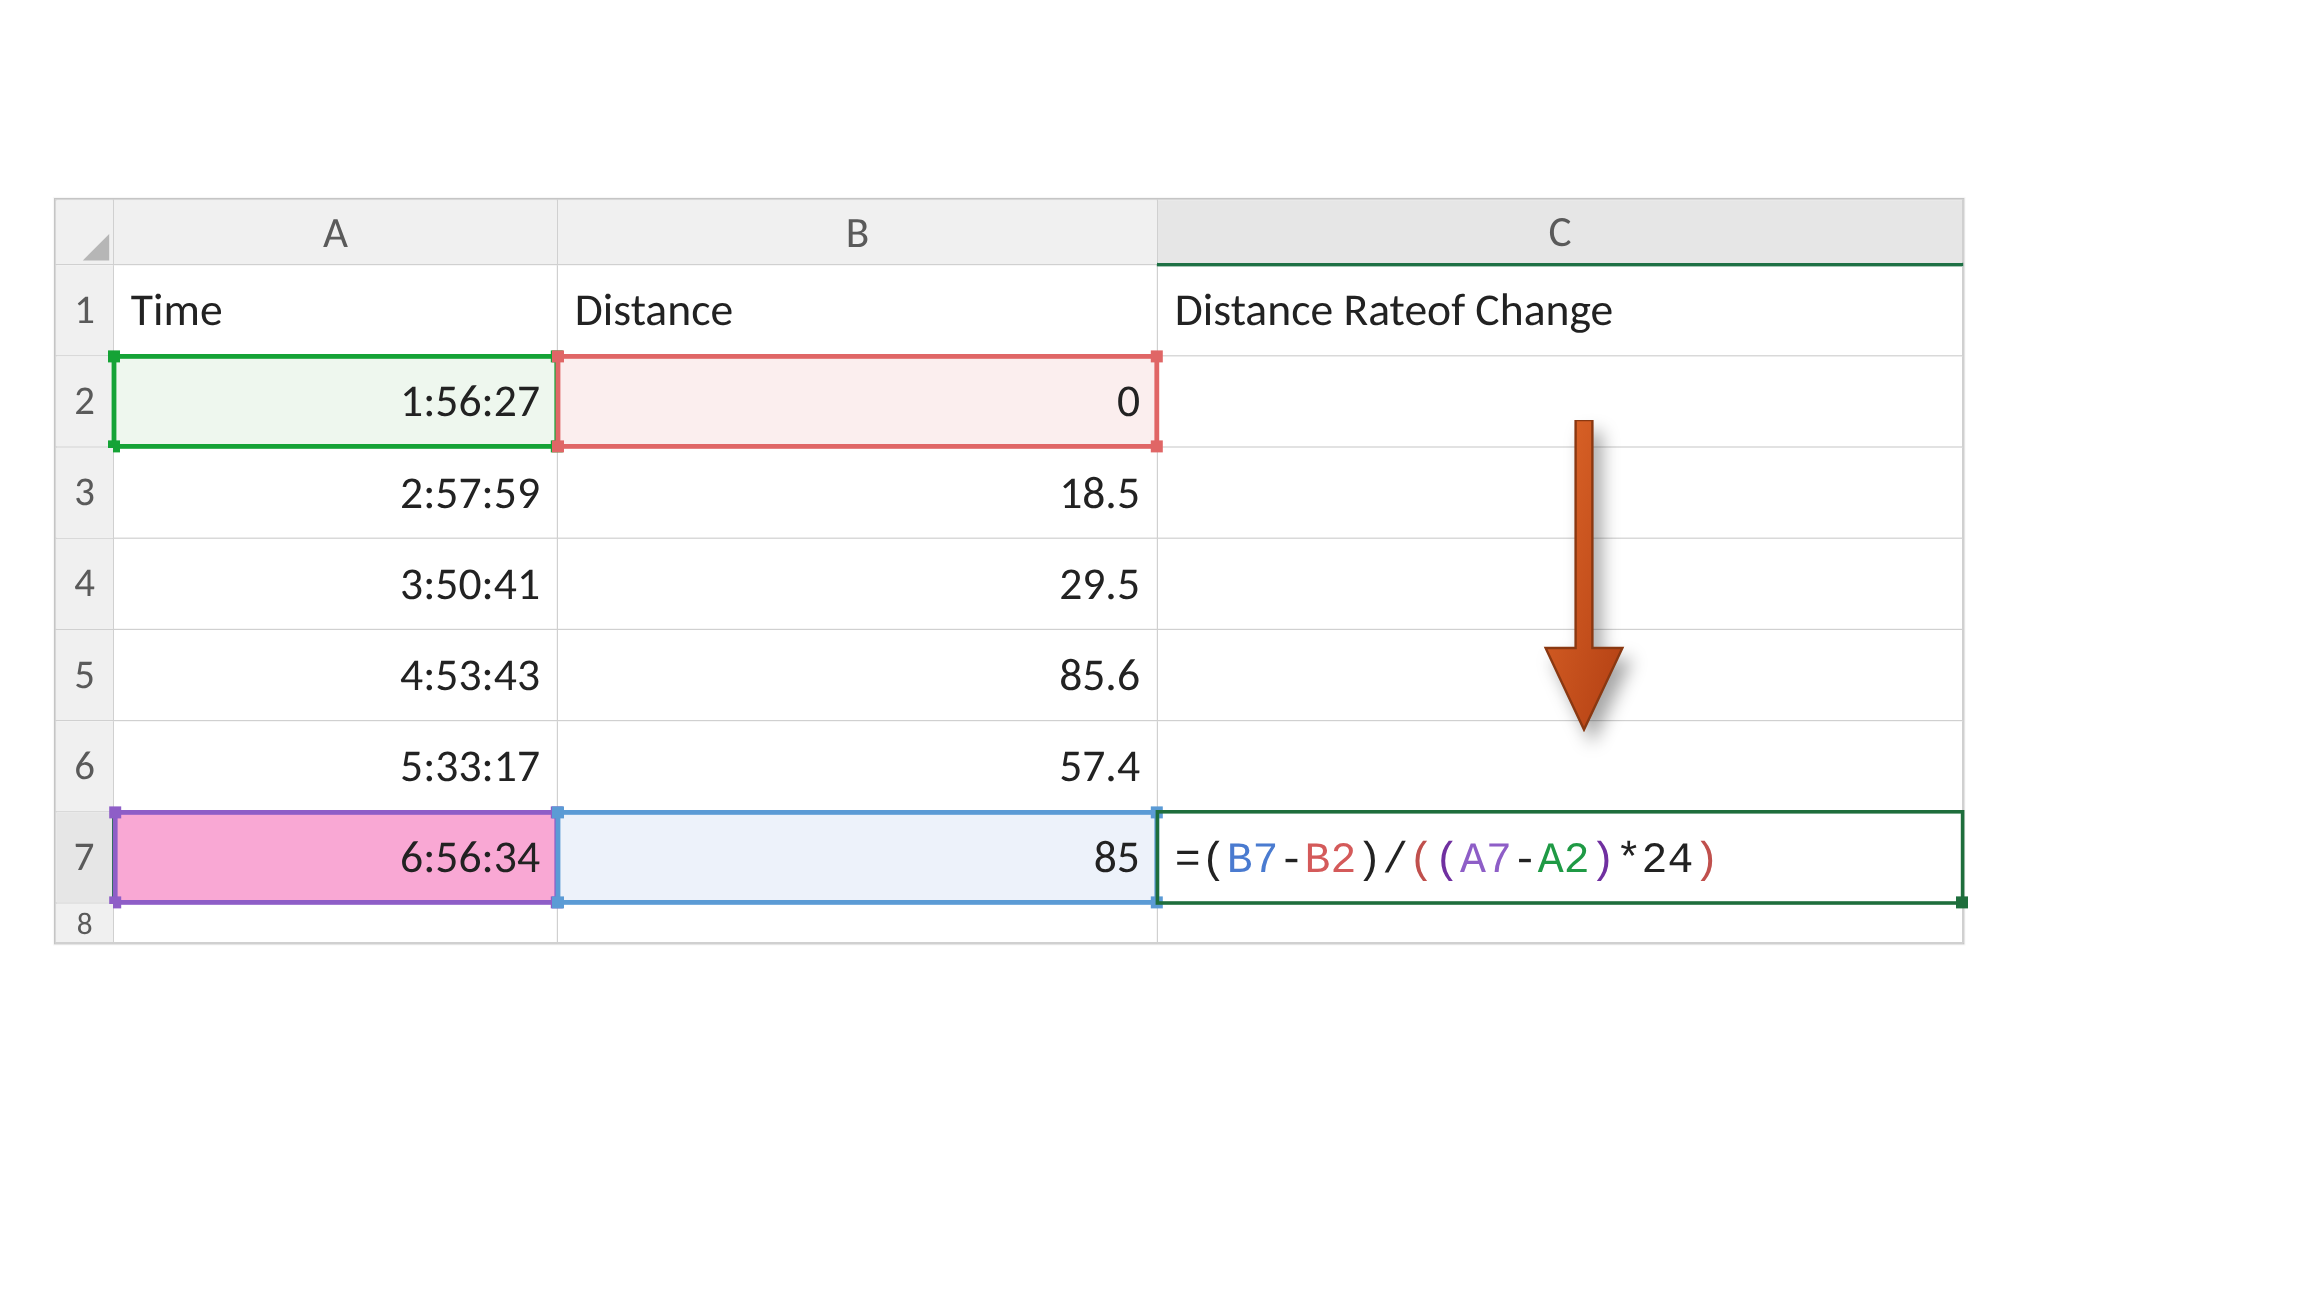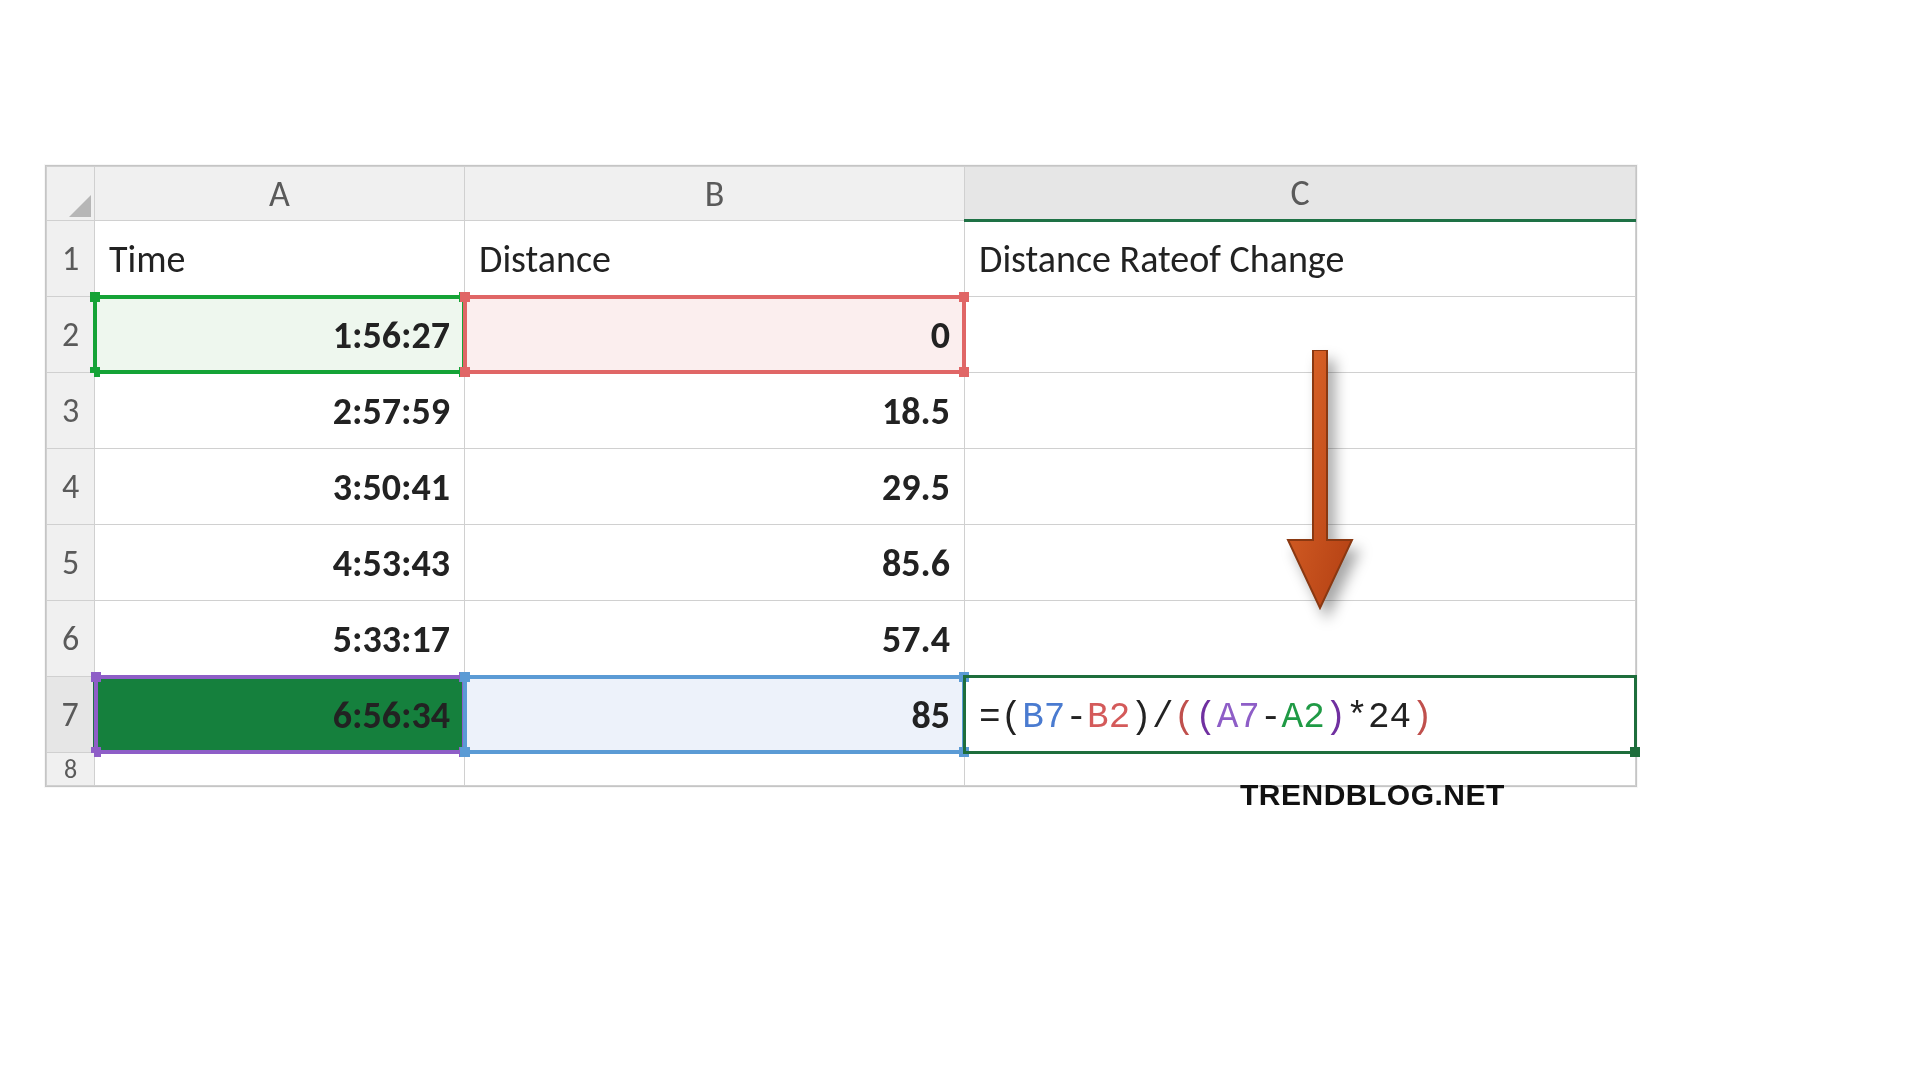--- a/index.html
+++ b/index.html
@@ -78,21 +78,21 @@
     border-style: solid;
     border-width: 0 0 22px 22px;
     border-color: transparent transparent #b6b6b6 transparent;
   }
   .h1cell {
     color: #2e75b6;
     font-weight: 400;
     font-size: 50px;
     text-align: left;
   }
-  .num { text-align: right; font-family: Calibri, Arial, sans-serif; font-weight: bold; }
+  .num { text-align: right; font-family: Calibri, Arial, sans-serif; }
   .txt { text-align: left; }
   
   .refbox {
     position: absolute;
     inset: 0;
     pointer-events: none;
   }
   .refbox .edge {
     position: absolute;
   }
@@ -111,21 +111,21 @@
   .refbox .sq {
     position: absolute;
     width: 10px; height: 10px;
   }
   .ref-green .sq{background:#15a336}
   .ref-red .sq{background:#e06666}
   .ref-purple .sq{background:#8e5ec7}
   .ref-blue .sq{background:#5b9bd5}
   .fill-green { background:#eef7ee; }
   .fill-red   { background:#fbeeee; }
-  .fill-purple{ background:#15803d; }
+  .fill-purple{ background:#f9a8d4; }
   .fill-blue  { background:#edf2fa; }
   .active-cell {
     position: absolute;
     inset: -2px;
     border: 3px solid #1e6e3c;
     pointer-events: none;
   }
   .active-handle {
     position: absolute;
     right: -6px; bottom: -6px;
@@ -300,15 +300,14 @@
   <svg class="arrow" viewBox="0 0 80 260">
     <defs>
       <linearGradient id="ag" x1="0" y1="0" x2="1" y2="1">
         <stop offset="0%" stop-color="#e0682a"></stop>
         <stop offset="100%" stop-color="#b23f13"></stop>
       </linearGradient>
     </defs>
     <path d="M33 0 L47 0 L47 190 L72 190 L40 258 L8 190 L33 190 Z" fill="url(#ag)" stroke="#8a3811" stroke-width="2"></path>
   </svg>
 
-  <div class="watermark" style="left:1240px; top:778px;">TRENDBLOG.NET</div>
 
 </div>
 
 </body></html>

